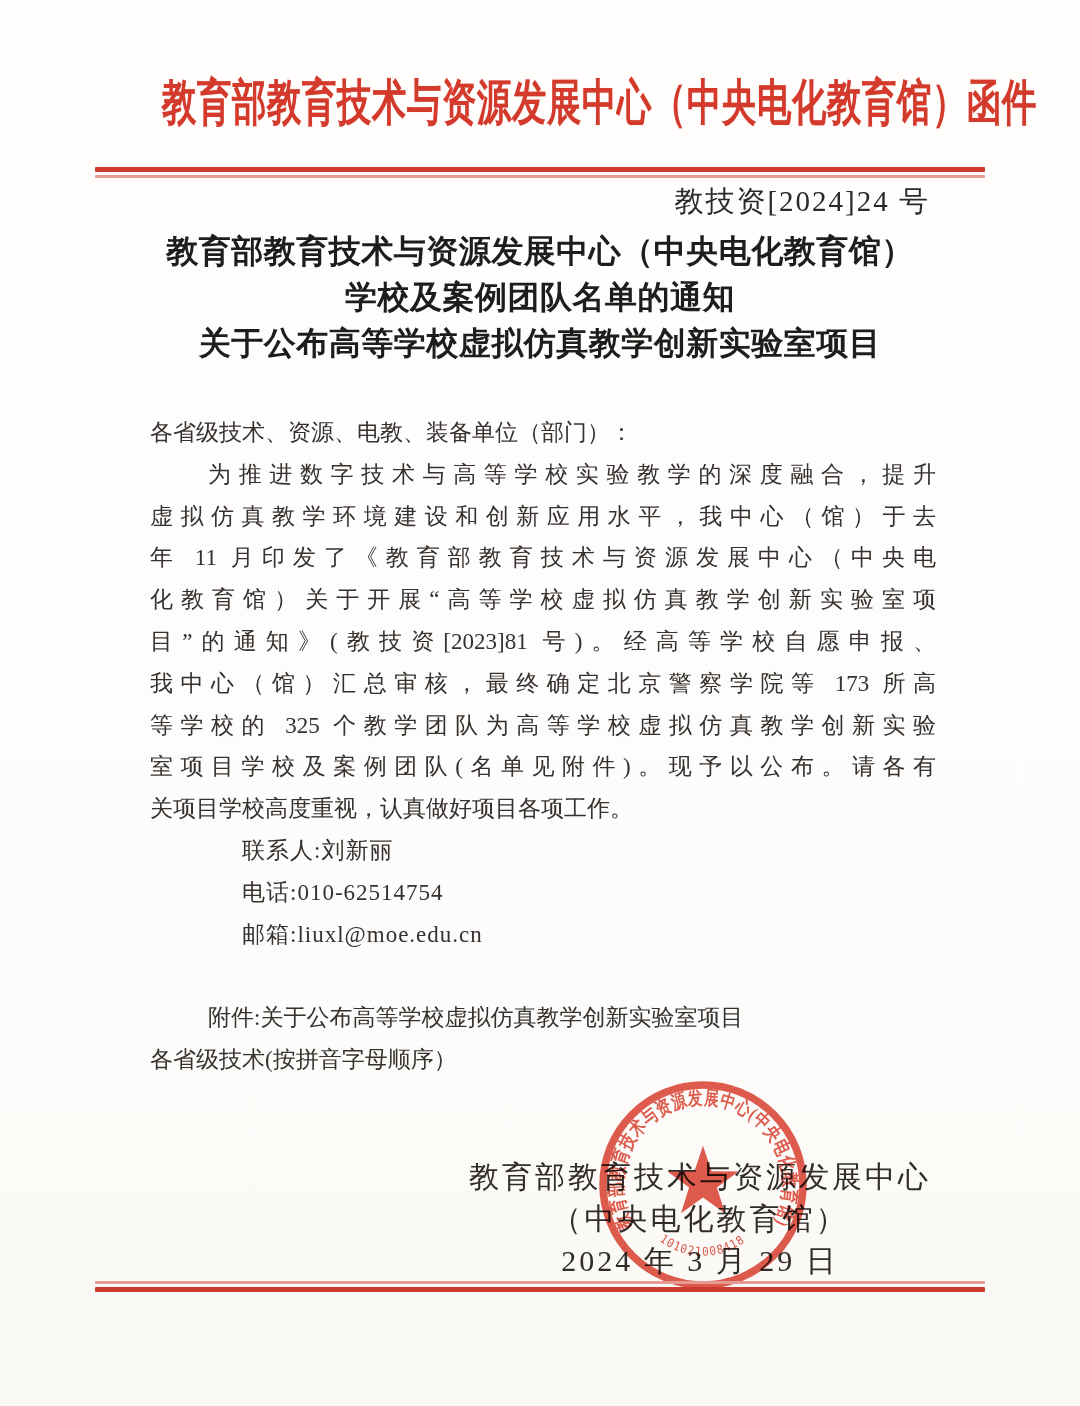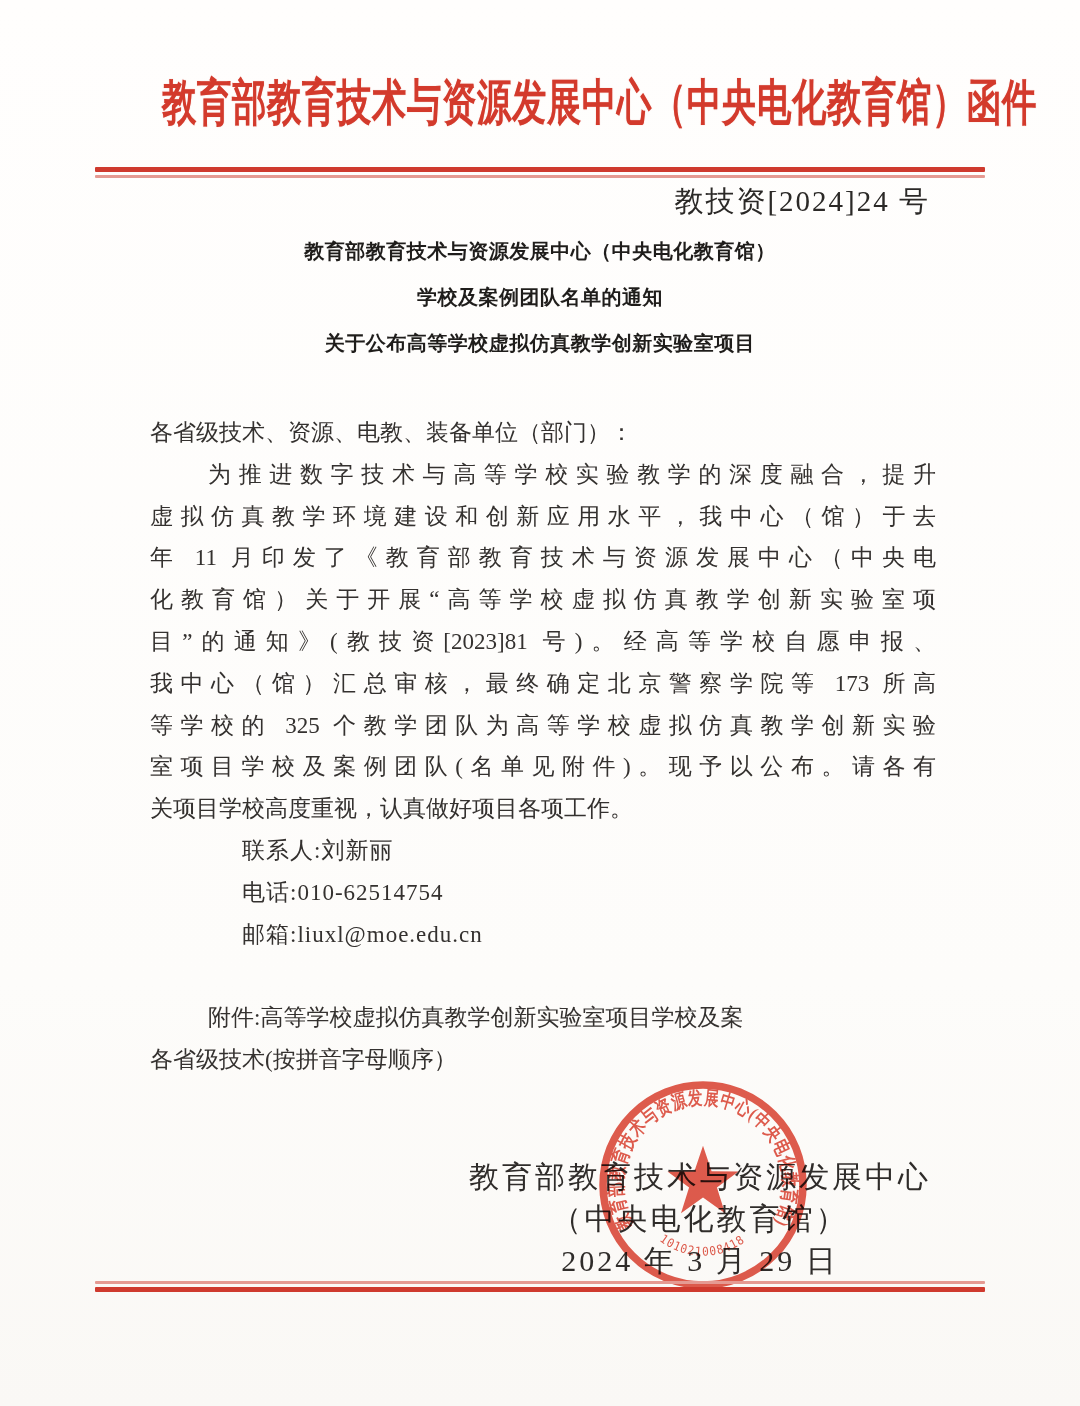--- a/index.html
+++ b/index.html
@@ -30,21 +30,21 @@
   .rule-top{top:167px;}
   .rule-bottom{top:1281px;}
   
   .doc-number{
     position:absolute;top:182px;right:150px;
     font-size:29px;letter-spacing:2px;color:#2b2927;white-space:nowrap;
   }
   
   .title{
     position:absolute;top:228px;left:0;width:1080px;text-align:center;
-    font-weight:bold;color:#1f1d1b;font-size:20px;line-height:46px;
+    font-weight:bold;color:#1f1d1b;font-size:32px;line-height:46px;
     letter-spacing:0.5px;
   }
   
   .body{
     position:absolute;top:412px;left:150px;width:786px;
     font-size:23px;line-height:41.8px;color:#34312f;
   }
   .line{white-space:nowrap;}
   .line.j{white-space:normal;text-align:justify;text-align-last:justify;}
   .indent{text-indent:58px;}
@@ -95,21 +95,21 @@
     <div class="line j">化教育馆）关于开展“高等学校虚拟仿真教学创新实验室项</div>
     <div class="line j">目”的通知》(教技资[2023]81 号)。经高等学校自愿申报、</div>
     <div class="line j">我中心（馆）汇总审核，最终确定北京警察学院等 173 所高</div>
     <div class="line j">等学校的 325 个教学团队为高等学校虚拟仿真教学创新实验</div>
     <div class="line j">室项目学校及案例团队(名单见附件)。现予以公布。请各有</div>
     <div class="line">关项目学校高度重视，认真做好项目各项工作。</div>
     <div class="line contact">联系人:刘新丽</div>
     <div class="line contact">电话:010-62514754</div>
     <div class="line contact">邮箱:liuxl@moe.edu.cn</div>
     <div class="blank"></div>
-    <div class="line indent">附件:高等学校虚拟仿真教学创新实验室项目学校及案</div>
+    <div class="line indent">附件:关于公布高等学校虚拟仿真教学创新实验室项目</div>
     <div class="line">各省级技术(按拼音字母顺序）</div>
   </div>
 
   <div class="signature">
     <div>教育部教育技术与资源发展中心</div>
     <div>（中央电化教育馆）</div>
     <div>2024 年 3 月 29 日</div>
   </div>
 
   <div class="seal">

